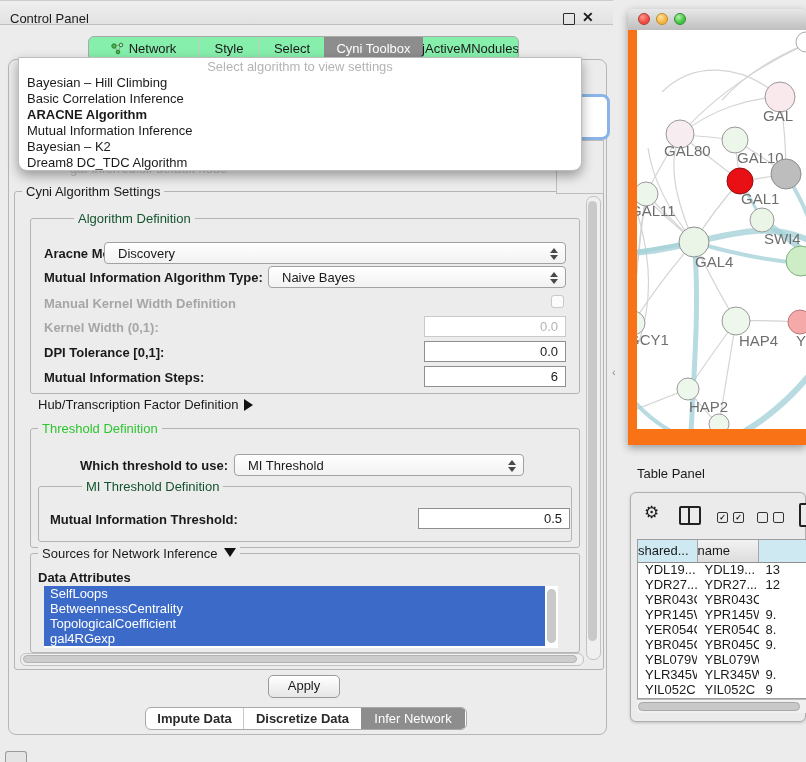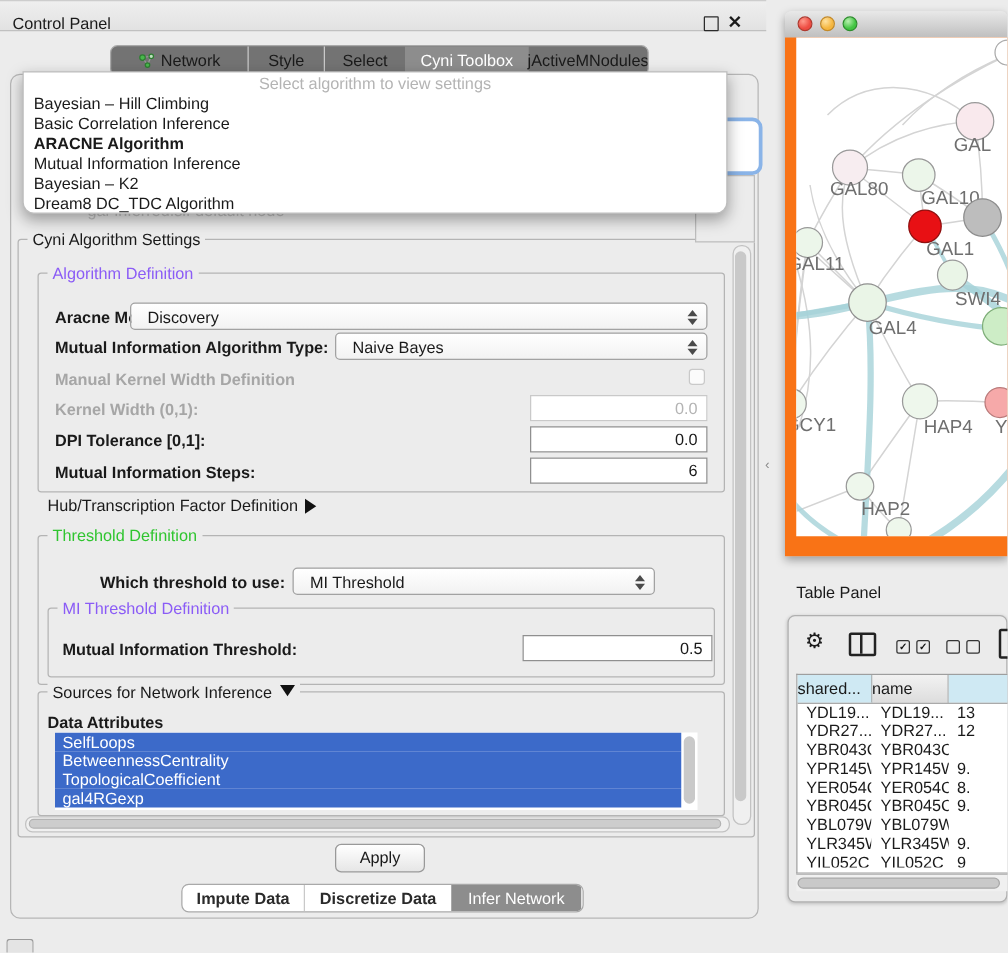--- a/index.html
+++ b/index.html
@@ -8,21 +8,21 @@
   #screen{position:absolute;inset:0;}
   .abs{position:absolute;}
 
   
   .cp-titlebar{left:0;top:8;width:613px;height:23px;background:linear-gradient(#efefef,#e2e2e2);
     border-top:1px solid #cdcdcd;border-bottom:1px solid #c0c0c0;}
   .cp-title{left:10px;top:11px;}
   .float-btn{left:563px;top:13px;width:10px;height:10px;border:1.6px solid #2b2b2b;border-radius:1px;background:transparent;}
   .close-btn{left:582px;top:9px;font-weight:bold;font-size:14px;color:#1a1a1a;}
 
-  .tabbar{left:88px;top:36px;width:429px;height:23px;background:#737373;border:1px solid #a9a9a9;
+  .tabbar{left:88px;top:36px;width:429px;height:23px;background:#86efac;border:1px solid #a9a9a9;
     border-radius:6px;display:flex;overflow:hidden;z-index:3;}
   .tab{height:23px;line-height:23px;text-align:center;box-sizing:border-box;color:#1a1a1a;
     display:flex;align-items:center;justify-content:center;gap:5px;border-left:1px solid #c9c9c9;}
   .tab:first-child{border-left:none;}
   .tab.sel{background:#8d8d8d;color:#fff;border-left:none;}
   .tab.sel + .tab{border-left:none;}
 
   .outer-panel{left:8px;top:59px;width:597px;height:674px;border:1px solid #b6b6b6;border-radius:8px;background:#ececec;}
 
   
@@ -33,21 +33,21 @@
   
   .popup{left:18px;top:57px;width:562px;height:112px;background:#fff;border:1px solid #bdbdbd;
     border-radius:0 0 9px 9px;box-shadow:0 5px 12px rgba(0,0,0,0.35);z-index:20;}
   .popup-prompt{width:100%;text-align:center;color:#b4b4b4;height:16px;line-height:16px;margin-top:1px;}
   .dd-item{height:16px;line-height:16px;padding-left:8px;white-space:nowrap;}
   .dd-item.bold{font-weight:bold;}
 
   
   .gbox{border:1px solid #b4b4b4;border-radius:3px;background:#ececec;}
   .legend{background:#ececec;padding:0 4px;white-space:nowrap;z-index:1;}
-  .legend.blue{color:#8b5cf6;}
+  .legend.blue{color:#14532d;margin-left:36px;}
   .legend.green{color:#2fc52f;}
   .lbl{white-space:nowrap;font-weight:bold;}
   .lbl.gray{color:#a6a6a6;}
   .lbl.plain{font-weight:normal;}
 
   .combo{background:linear-gradient(#ffffff,#f2f2f2);border:1px solid #a2a2a2;border-radius:4px;box-sizing:border-box;}
   .combo .cval{position:absolute;left:13px;top:3px;white-space:nowrap;}
   .stepper{position:absolute;right:7px;top:4px;width:8px;height:14px;}
   .stepper .up{position:absolute;top:1px;left:0;width:0;height:0;border-left:4px solid transparent;border-right:4px solid transparent;border-bottom:5px solid #4a4a4a;}
   .stepper .dn{position:absolute;bottom:1px;left:0;width:0;height:0;border-left:4px solid transparent;border-right:4px solid transparent;border-top:5px solid #4a4a4a;}

